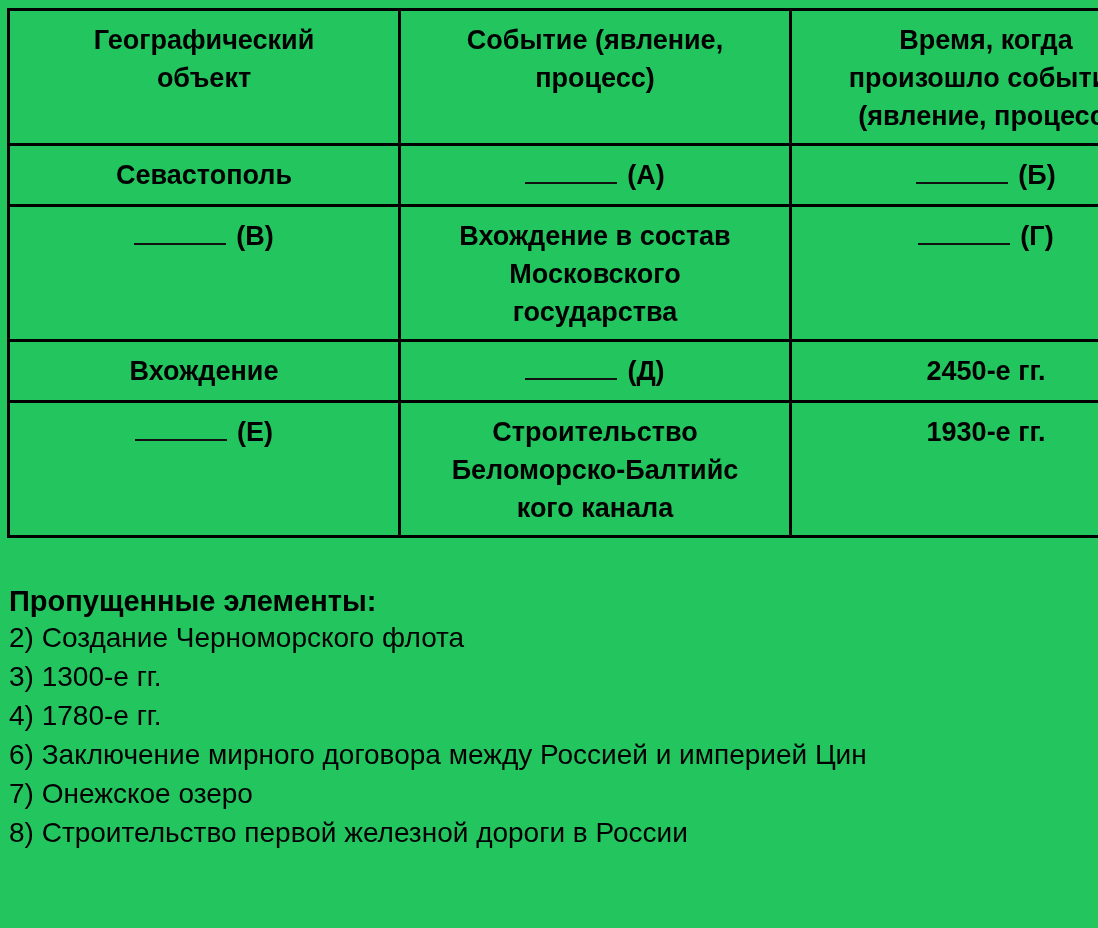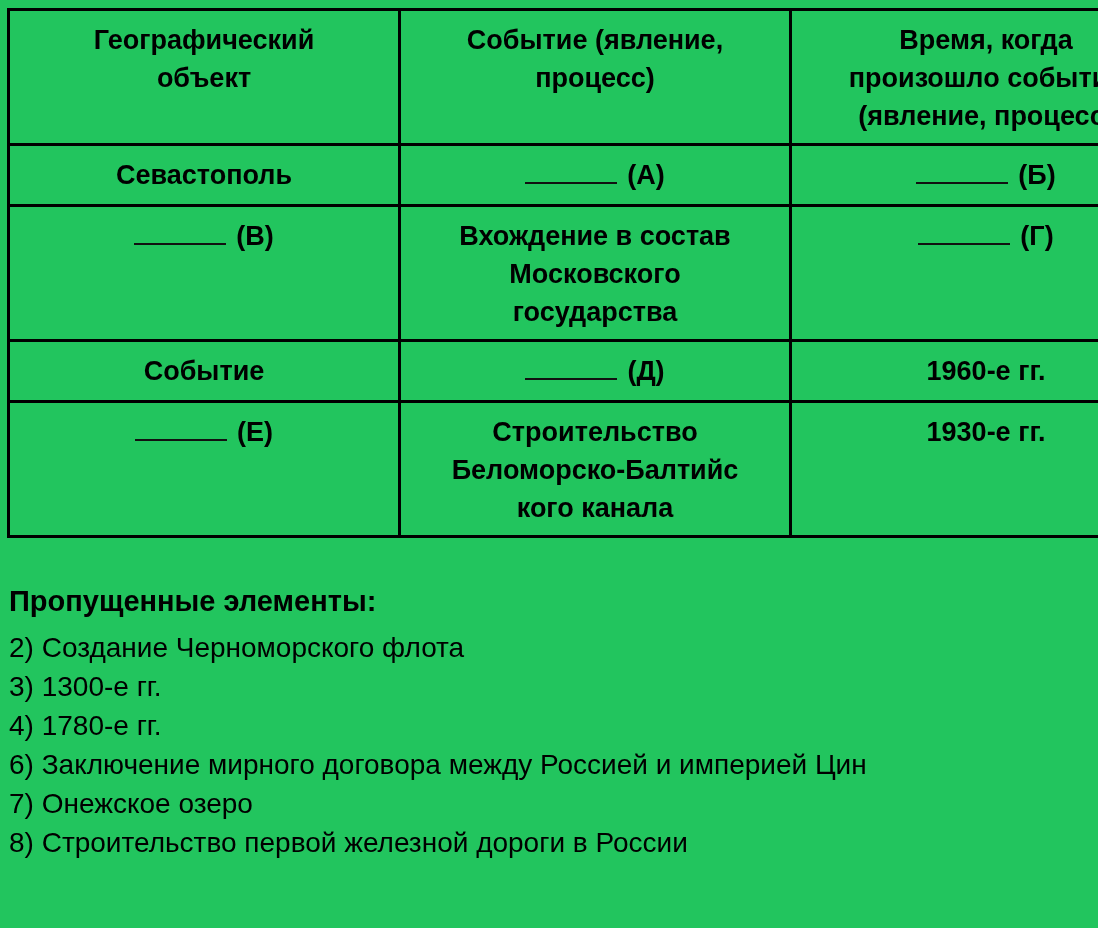--- a/index.html
+++ b/index.html
@@ -49,21 +49,21 @@
     border-bottom: 2px solid #111111;
     margin-right: 10px;
   }
   .missing {
     margin: 46px 0 0 2px;
   }
   .missing-title {
     font-weight: bold;
     font-size: 29px;
     line-height: 34px;
-    margin-bottom: 10px;
+    margin-bottom: 0;
   }
   .missing-item {
     font-size: 28px;
     line-height: 39px;
   }
 </style>
 </head>
 <body>
 
 <div class="page">
@@ -87,23 +87,23 @@
         <td><span class="blank"></span><span class="blank-label">(Б)</span></td>
       </tr>
       <tr>
         <td><span class="blank"></span><span class="blank-label">(В)</span></td>
         <td><span class="cell-text">Вхождение в состав
 Московского
 государства</span></td>
         <td><span class="blank"></span><span class="blank-label">(Г)</span></td>
       </tr>
       <tr class="row-short">
-        <td><span class="cell-text">Событие</span></td>
+        <td><span class="cell-text">Вхождение</span></td>
         <td><span class="blank"></span><span class="blank-label">(Д)</span></td>
-        <td><span class="cell-text">1960-е гг.</span></td>
+        <td><span class="cell-text">2450-е гг.</span></td>
       </tr>
       <tr>
         <td><span class="blank"></span><span class="blank-label">(Е)</span></td>
         <td><span class="cell-text">Строительство
 Беломорско-Балтийс
 кого канала</span></td>
         <td><span class="cell-text">1930-е гг.</span></td>
       </tr>
     </tbody>
   </table>

